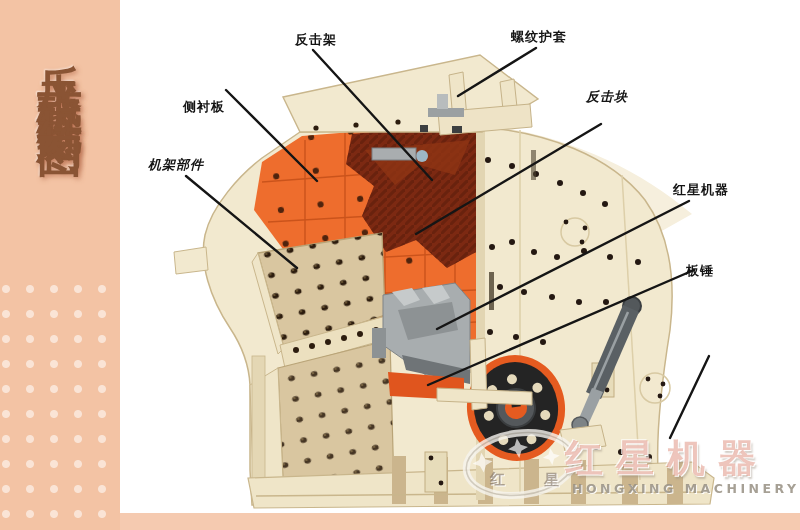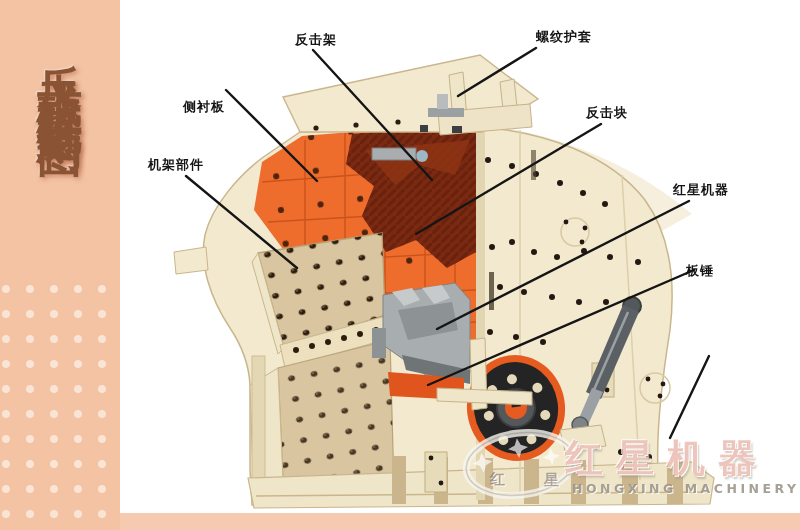--- a/index.html
+++ b/index.html
@@ -252,24 +252,24 @@
       <line x1="226" y1="90" x2="317" y2="181"></line>
       <line x1="186" y1="176" x2="297" y2="268"></line>
       <line x1="601" y1="124" x2="416" y2="234"></line>
       <line x1="689" y1="201" x2="437" y2="329"></line>
       <line x1="694" y1="270" x2="428" y2="385"></line>
       <line x1="709" y1="356" x2="670" y2="438"></line>
     </g>
   </svg>
 
   <div class="plabel" style="left:175px;top:31px;">反击架</div>
-  <div class="plabel" style="left:416px;top:28px;text-align:center;">螺纹护套</div>
+  <div class="plabel" style="left:391px;top:28px;text-align:center;">螺纹护套</div>
   <div class="plabel" style="left:63px;top:70px;margin-top:28px;">侧衬板</div>
-  <div class="plabel" style="left:28px;top:156px;">机架部件</div>
-  <div class="plabel" style="left:466px;top:104px;">反击块</div>
+  <div class="plabel" style="left:28px;top:156px;font-style:italic;">机架部件</div>
+  <div class="plabel" style="left:466px;top:88px;font-style:italic;">反击块</div>
   <div class="plabel" style="left:553px;top:181px;">红星机器</div>
   <div class="plabel" style="left:566px;top:262px;">板锤</div>
 
   <div class="wm" style="left:370px;top:470px;font-size:15px;font-weight:bold;color:rgba(125,112,100,0.6);text-shadow:1px 1px 0 rgba(255,255,255,0.85);">红</div>
   <div class="wm" style="left:424px;top:471px;font-size:15px;font-weight:bold;color:rgba(125,112,100,0.6);text-shadow:1px 1px 0 rgba(255,255,255,0.85);">星</div>
 
   <div class="wm wm-cn">红星机器</div>
   <div class="wm wm-en">HONGXING MACHINERY</div>
 </div>
 

